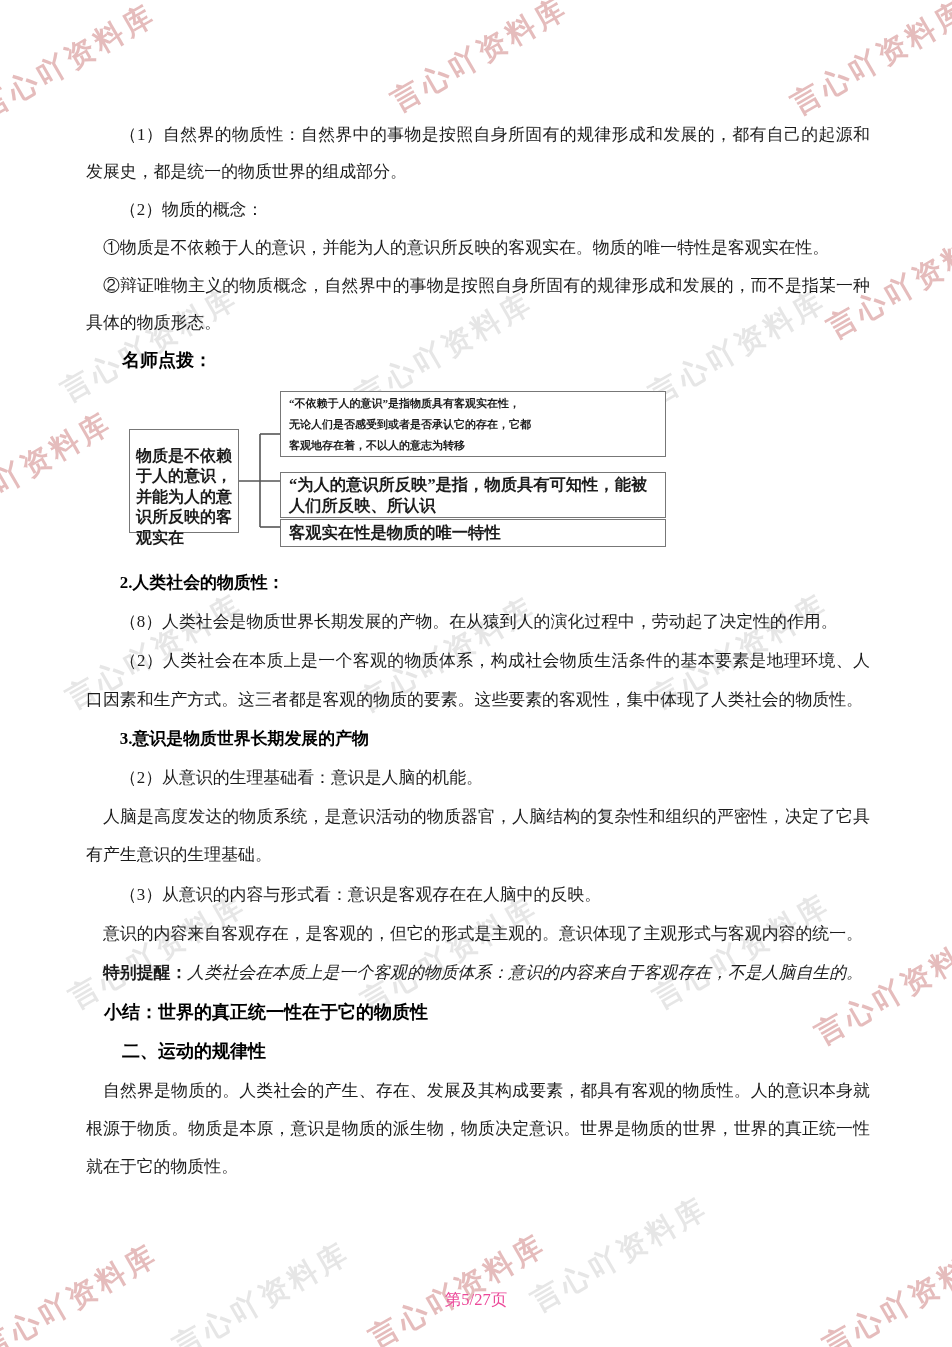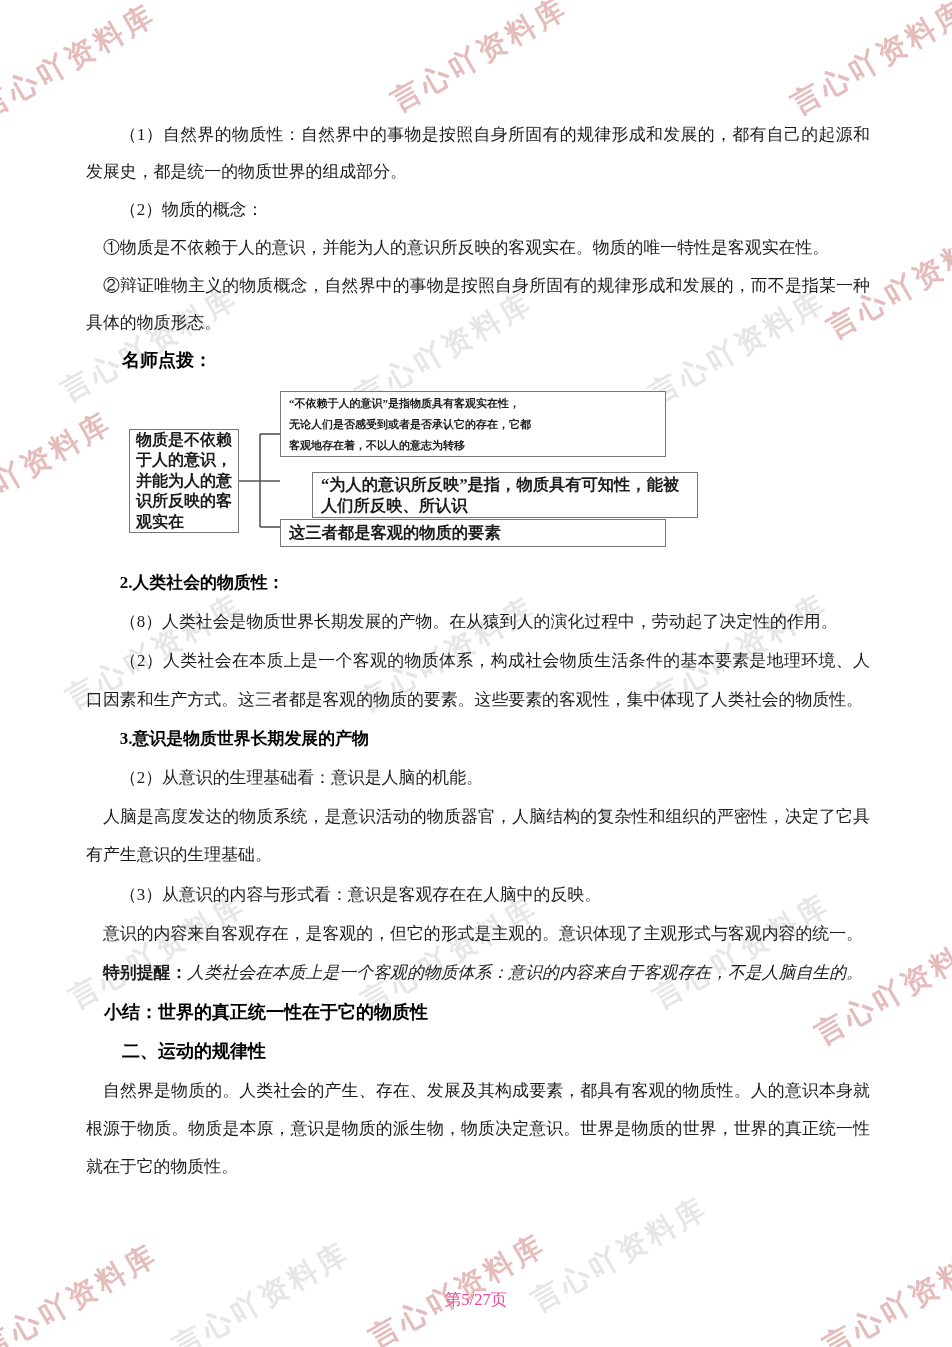--- a/index.html
+++ b/index.html
@@ -48,24 +48,24 @@
     box-sizing:border-box;
     border:1px solid #777;
     background:#fff;
     white-space:pre-line;
     font-weight:bold;
     text-align:left;
     text-indent:0;
   }
   .dbox-left{
     left:44px;top:49px;width:110px;height:104px;
-    font-size:16px;line-height:20.4px;padding:0 6px;
+    font-size:16px;line-height:20.4px;padding:16px 6px;
   }
   .dbox-r0{left:195px;top:11px;width:386px;height:66px;font-size:11px;line-height:21px;padding:1px 8px;}
-  .dbox-r1{left:195px;top:92px;width:386px;height:46px;font-size:16.3px;line-height:21px;padding:1px 8px;margin-left:32px;}
+  .dbox-r1{left:195px;top:92px;width:386px;height:46px;font-size:16.3px;line-height:21px;padding:1px 8px;}
   .dbox-r2{left:195px;top:139px;width:386px;height:28px;font-size:16.3px;line-height:24px;padding:1px 8px;}
   
   .footer{
     position:absolute;left:0;top:1288px;width:100%;
     text-align:center;font-size:16.5px;color:#ec4899;z-index:1;line-height:24px;
   }
 </style>
 </head>
 <body>
 
@@ -110,21 +110,21 @@
       <div class="dbox dbox-left">物质是不依赖
 于人的意识，
 并能为人的意
 识所反映的客
 观实在</div>
       <div class="dbox dbox-r0">“不依赖于人的意识”是指物质具有客观实在性，
 无论人们是否感受到或者是否承认它的存在，它都
 客观地存在着，不以人的意志为转移</div>
       <div class="dbox dbox-r1">“为人的意识所反映”是指，物质具有可知性，能被
 人们所反映、所认识</div>
-      <div class="dbox dbox-r2">这三者都是客观的物质的要素</div>
+      <div class="dbox dbox-r2">客观实在性是物质的唯一特性</div>
     </div>
       <p class="blk ind2 heading variant-song post">2.人类社会的物质性：</p>
       <p class="blk ind2 post">（8）人类社会是物质世界长期发展的产物。在从猿到人的演化过程中，劳动起了决定性的作用。</p>
       <p class="blk ind2 post">（2）人类社会在本质上是一个客观的物质体系，构成社会物质生活条件的基本要素是地理环境、人口因素和生产方式。这三者都是客观的物质的要素。这些要素的客观性，集中体现了人类社会的物质性。</p>
       <p class="blk ind2 heading variant-song post">3.意识是物质世界长期发展的产物</p>
       <p class="blk ind2 post">（2）从意识的生理基础看：意识是人脑的机能。</p>
       <p class="blk ind1 post">人脑是高度发达的物质系统，是意识活动的物质器官，人脑结构的复杂性和组织的严密性，决定了它具有产生意识的生理基础。</p>
       <p class="blk ind2 post">（3）从意识的内容与形式看：意识是客观存在在人脑中的反映。</p>
       <p class="blk ind1 post">意识的内容来自客观存在，是客观的，但它的形式是主观的。意识体现了主观形式与客观内容的统一。</p>
       <p class="blk ind1 post"><b class="lbl">特别提醒：</b><span class="kai">人类社会在本质上是一个客观的物质体系：意识的内容来自于客观存在，不是人脑自生的。</span></p>

